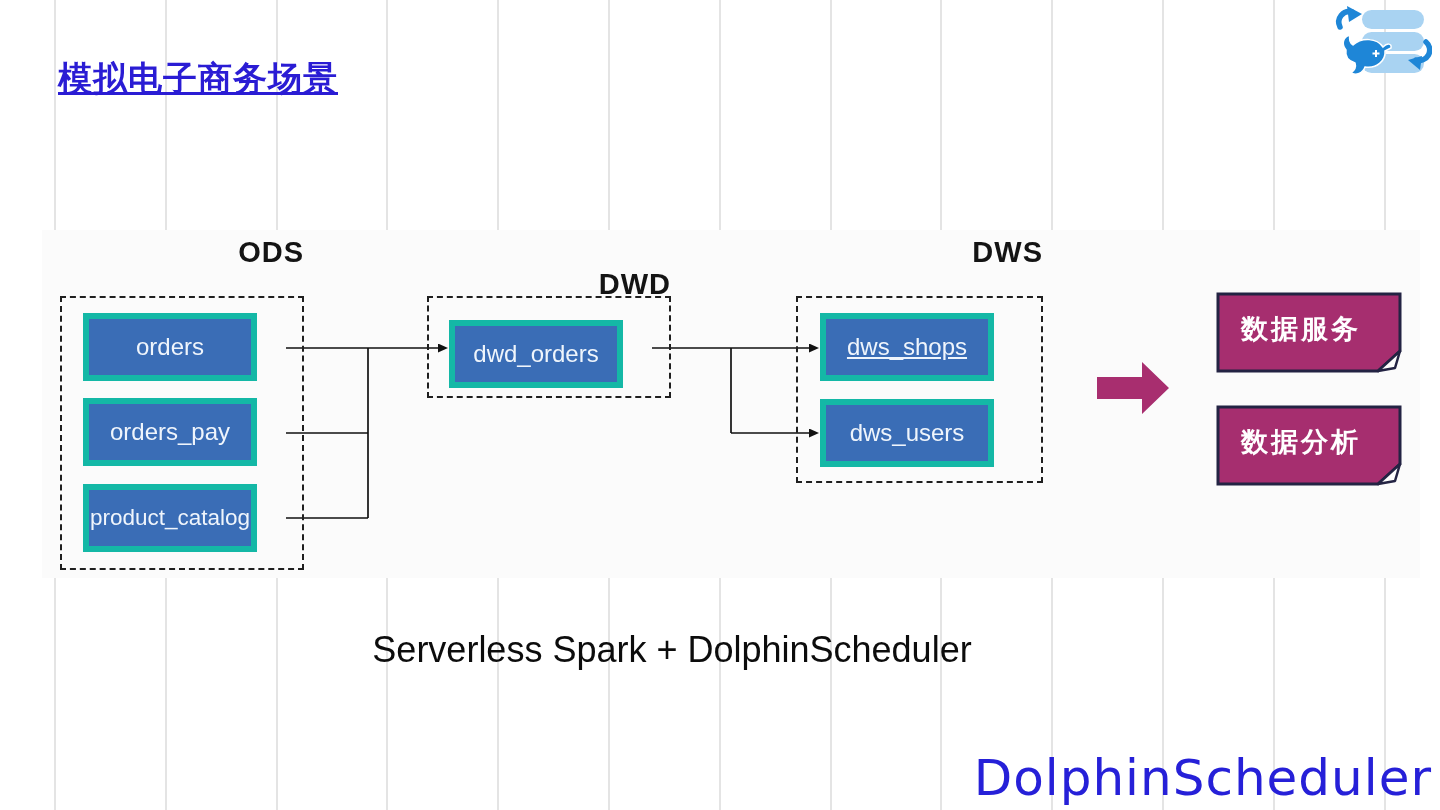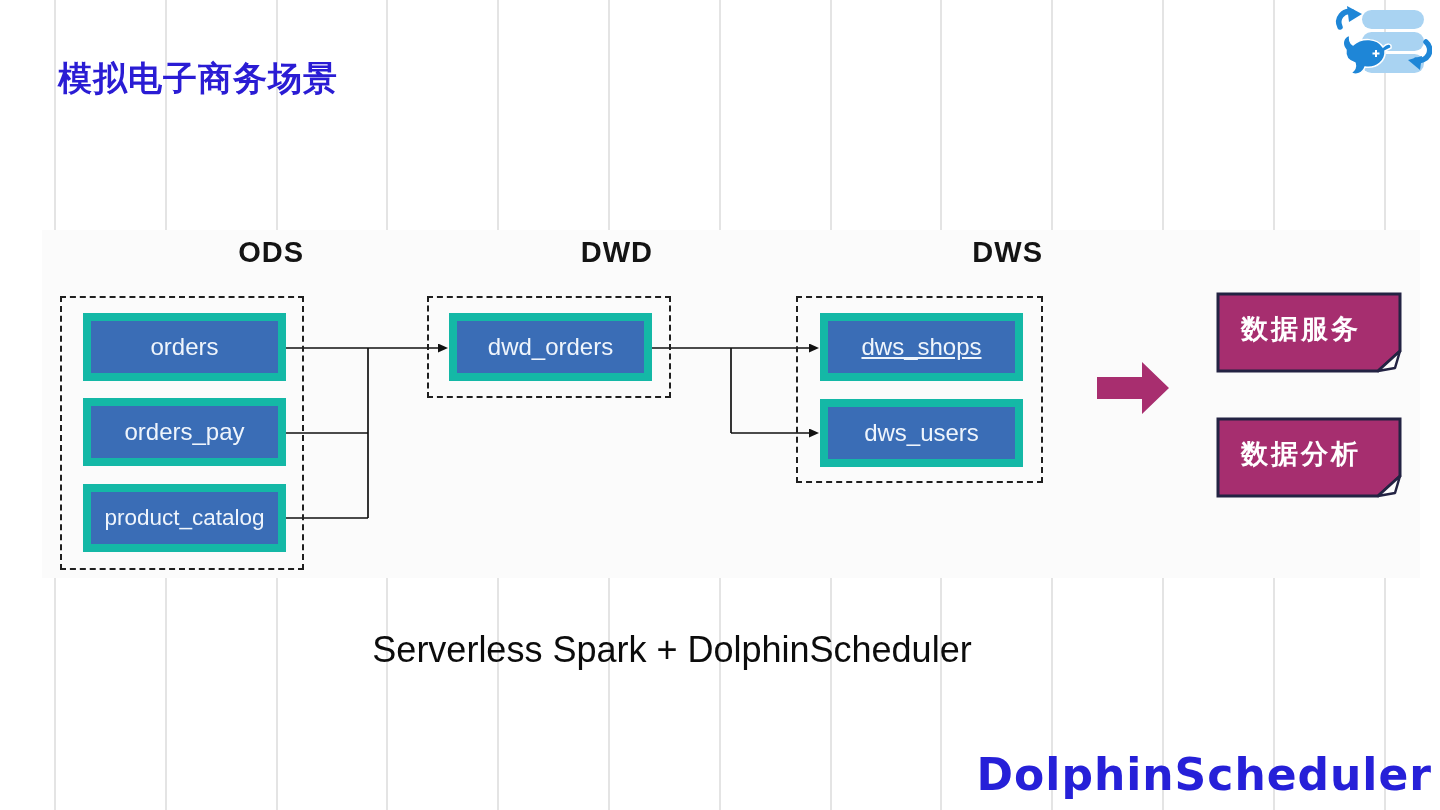--- a/index.html
+++ b/index.html
@@ -16,64 +16,64 @@
   
   .band{
     position:absolute;left:42px;top:230px;width:1378px;height:348px;
     background:#fbfbfb;z-index:1;
   }
   .layer-title{
     position:absolute;top:236px;z-index:4;text-align:right;
     font-size:29px;font-weight:700;color:#141414;letter-spacing:1px;
   }
   #lt-ods{left:60px;width:244px;}
-  #lt-dwd{left:409px;width:244px;}
+  #lt-dwd{left:427px;width:244px;margin-top:32px;}
   #lt-dws{left:796px;width:247px;}
   .group{
     position:absolute;z-index:3;border:2px dashed #1f1f1f;box-sizing:border-box;
     background:transparent;
   }
   #g-ods{left:60px;top:296px;width:244px;height:274px;}
   #g-dwd{left:427px;top:296px;width:244px;height:102px;}
   #g-dws{left:796px;top:296px;width:247px;height:187px;}
   .table-box{
     position:absolute;z-index:4;box-sizing:border-box;
-    width:203px;height:68px;
-    background:#3a6db6;border:8px solid #14b8a6;
+    width:174px;height:68px;
+    background:#3a6db6;border:6px solid #14b8a6;
     color:#eff5fc;display:flex;align-items:center;justify-content:center;
     font-size:24px;white-space:nowrap;
   }
   #t-orders{left:83px;top:313px;}
   #t-orders-pay{left:83px;top:398px;}
   #t-product{left:83px;top:484px;font-size:22.5px;text-align:right;}
-  #t-dwd-orders{left:449px;top:313px;}
+  #t-dwd-orders{left:449px;top:320px;}
   #t-dws-shops{left:820px;top:313px;text-decoration:underline;}
   #t-dws-users{left:820px;top:399px;}
   .connectors{position:absolute;left:0;top:0;z-index:2;pointer-events:none;}
   .block-arrow{position:absolute;left:1097px;top:362px;z-index:4;}
   .note-box{position:absolute;z-index:4;width:186px;height:90px;}
   #n-service{left:1216px;top:292px;}
-  #n-analysis{left:1216px;top:405px;margin-top:12px;}
+  #n-analysis{left:1216px;top:405px;}
   .note-label{
     position:absolute;left:0;top:0;width:170px;height:74px;z-index:5;
     display:flex;align-items:center;justify-content:center;
     color:#ffffff;font-size:27px;font-weight:600;letter-spacing:3px;
   }
   .page-title{
     position:absolute;left:58px;top:56px;z-index:4;
-    font-size:34px;font-weight:800;color:#2a1cd4;letter-spacing:1px;
+    font-size:34px;font-weight:800;color:#2a1cd4;letter-spacing:1px;text-decoration:underline;
   }
   .caption{
     position:absolute;left:0;top:629px;width:1344px;z-index:4;text-align:center;
     font-size:36px;color:#0c0c0c;
   }
   .wordmark{
     position:absolute;right:8px;top:749px;z-index:4;
     font-family:"DejaVu Sans",sans-serif;
-    font-size:44px;font-weight:700;color:#2620d8;letter-spacing:1px;text-align:right;
+    font-size:50px;font-weight:400;color:#2620d8;letter-spacing:1px;text-align:right;
   }
   .logo{position:absolute;left:1332px;top:2px;z-index:4;}
 </style>
 </head>
 <body>
 
 <div class="vlines"></div>
 <div class="band"></div>
 
 <div class="page-title">模拟电子商务场景</div>

